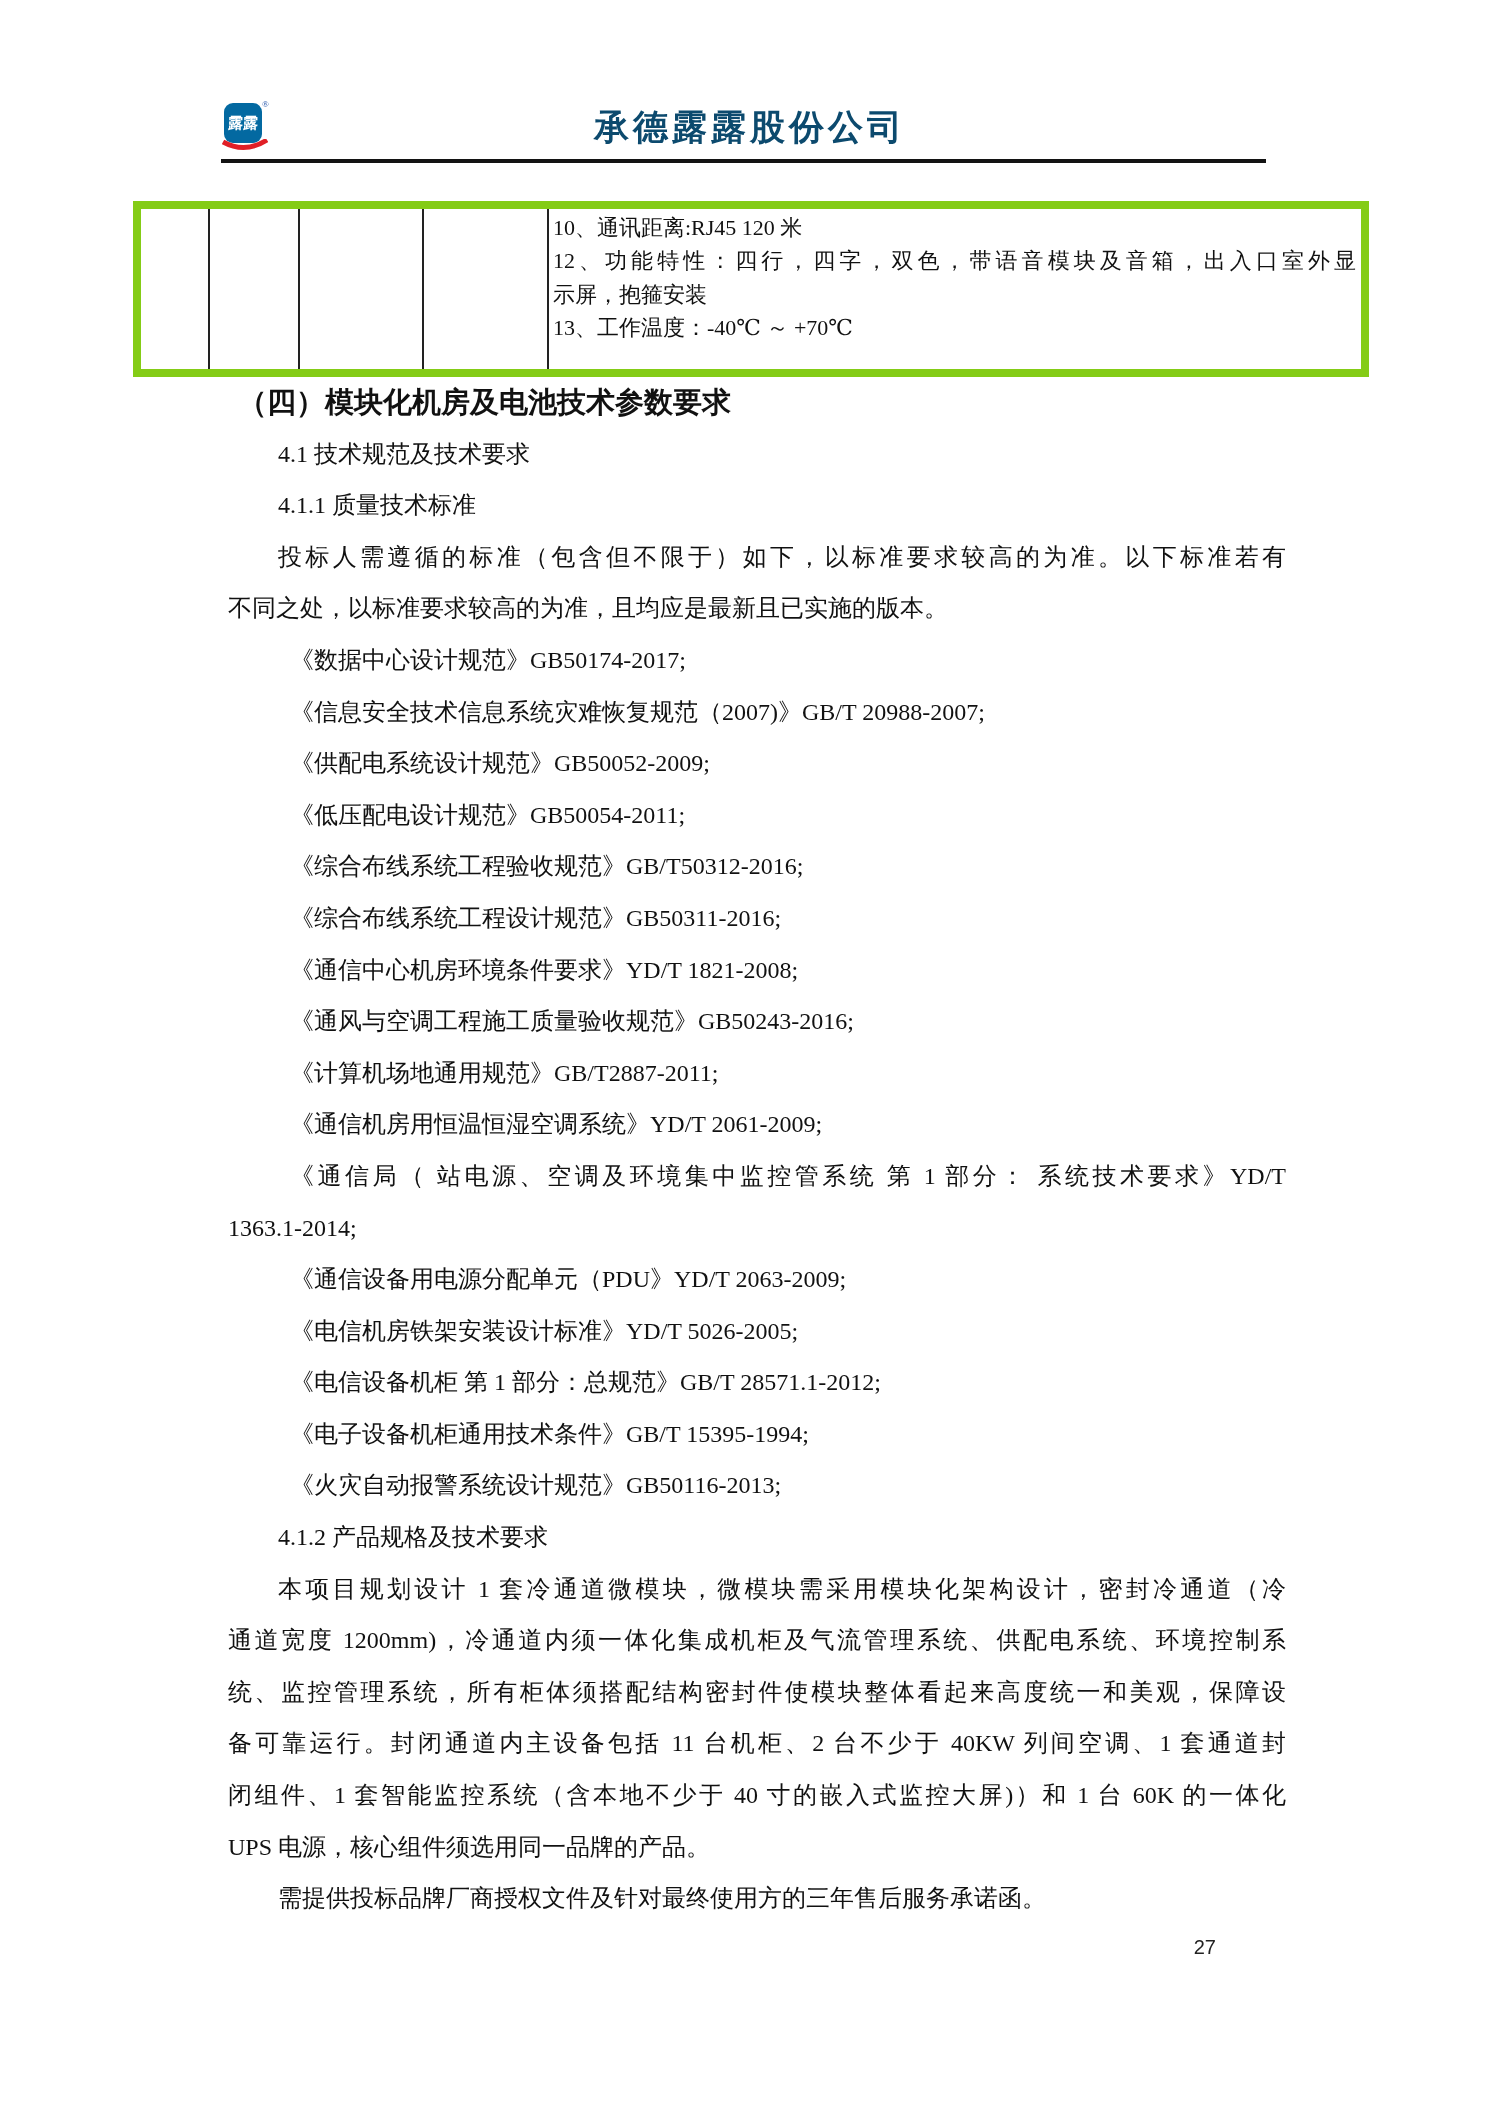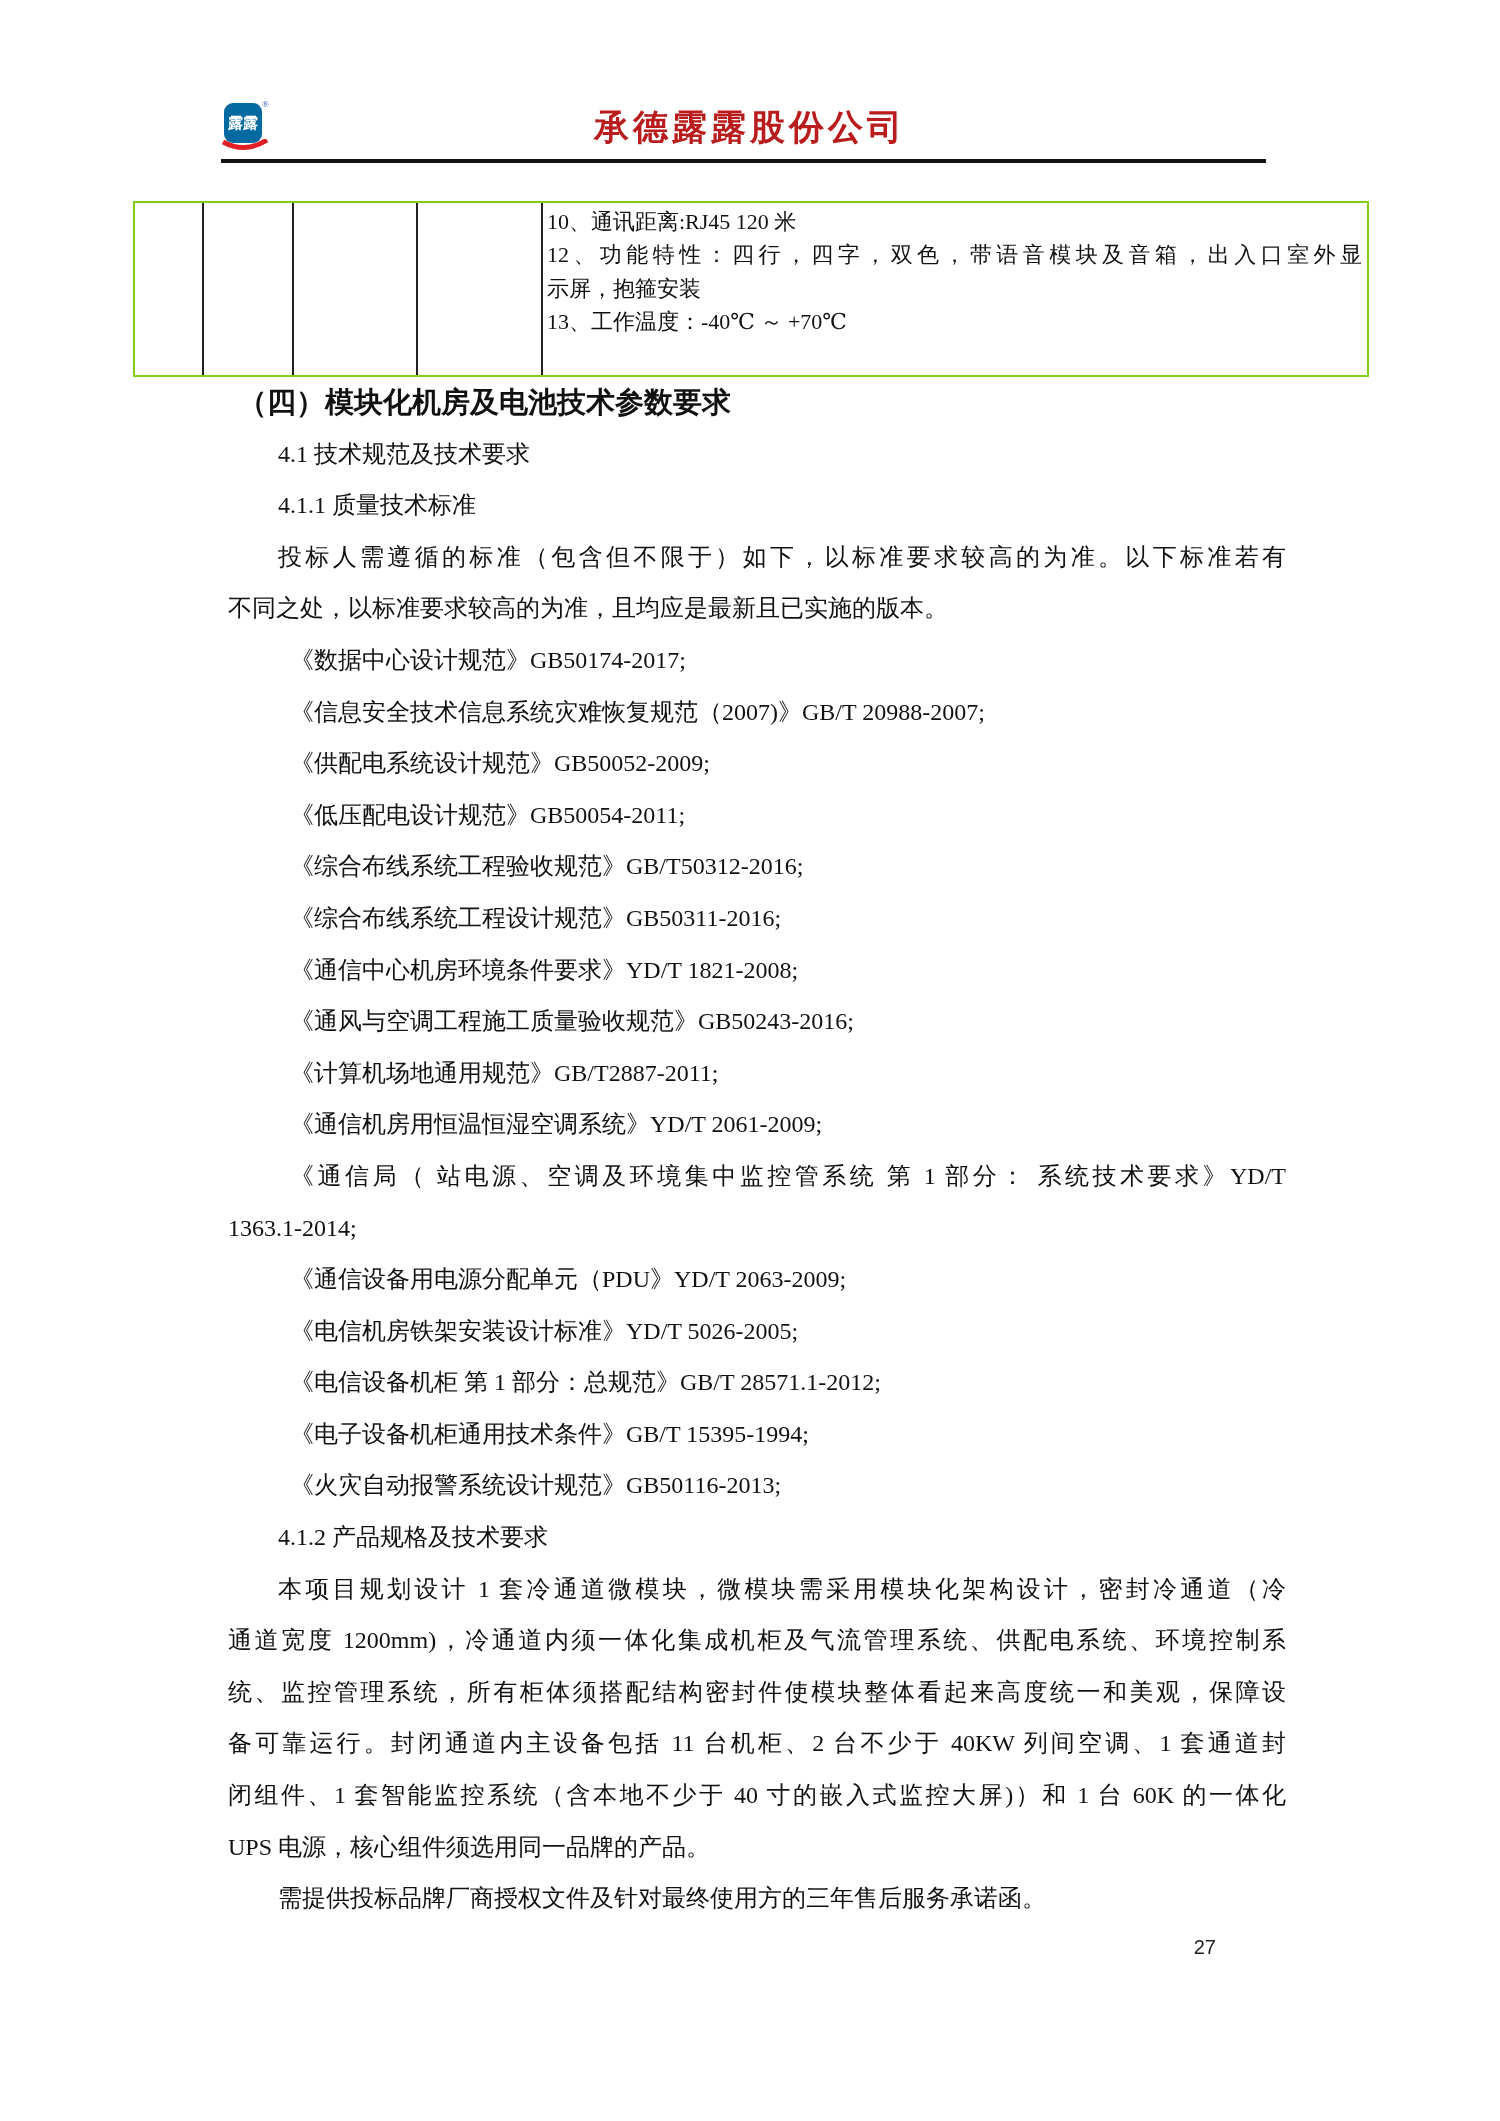--- a/index.html
+++ b/index.html
@@ -17,27 +17,27 @@
     position:absolute;left:0;top:2px;width:38px;height:40px;
     background:#0369a1;border-radius:9px;
     display:flex;align-items:center;justify-content:center;
     color:#fff;font-size:15px;font-weight:bold;letter-spacing:0px;
   }
   .logo-reg{position:absolute;left:38px;top:-2px;font-size:9px;color:#1c4fa8;}
   .logo-swoosh{position:absolute;left:-2px;top:38px;}
   .doc-title{
     position:absolute;left:0;top:108px;width:1500px;
     text-align:center;font-size:35px;font-weight:bold;
-    color:#b91c1c;letter-spacing:4px;line-height:40px;
+    color:#0c4a6e;letter-spacing:4px;line-height:40px;
   }
   .header-rule{position:absolute;left:221px;top:159px;width:1045px;height:4px;background:#131313;}
   
   .spec-table{
     position:absolute;left:133px;top:201px;width:1236px;height:176px;
-    border:2px solid #84cc16;box-sizing:border-box;display:flex;
+    border:8px solid #84cc16;box-sizing:border-box;display:flex;
   }
   .spec-table .cell{border-right:2px solid #222;box-sizing:border-box;height:100%;}
   .spec-table .c1{width:69px;}
   .spec-table .c2{width:90px;}
   .spec-table .c3{width:124px;}
   .spec-table .c4{width:125px;}
   .spec-table .c5{flex:1;border-right:none;padding:2px 5px 0 4px;}
   .spec-line{font-size:22px;line-height:33.4px;white-space:nowrap;}
   .spec-line.jl{white-space:normal;text-align:justify;text-align-last:justify;}
   

